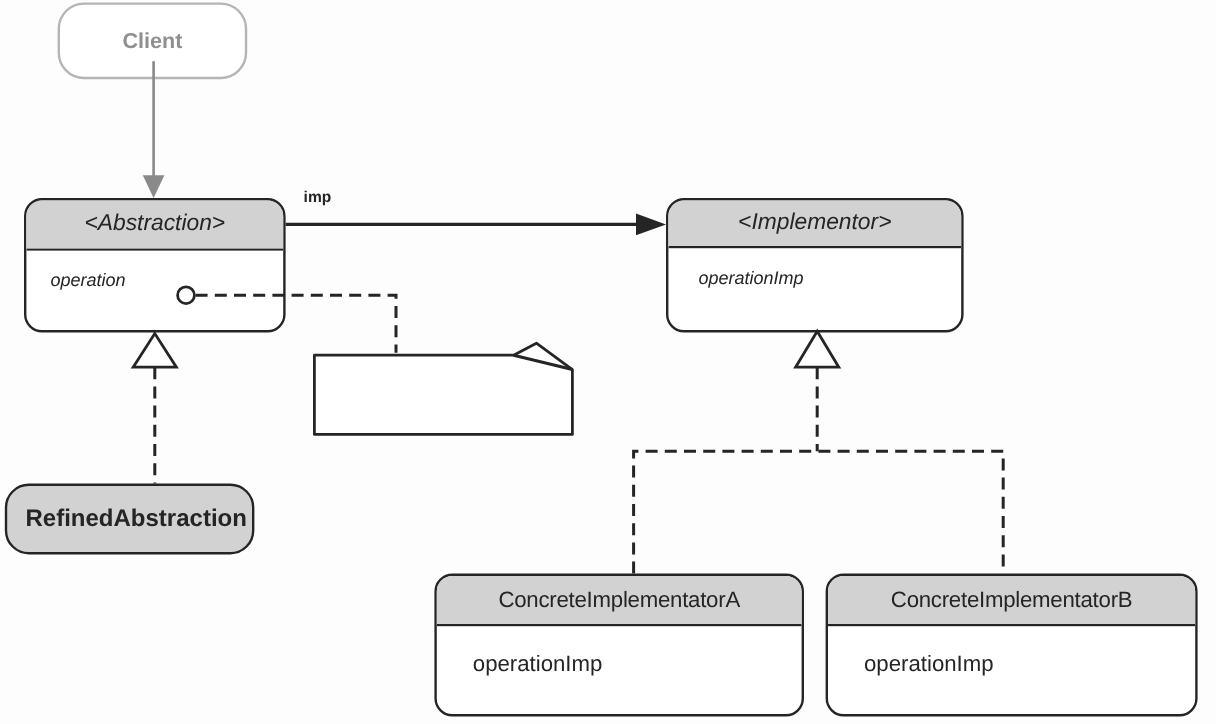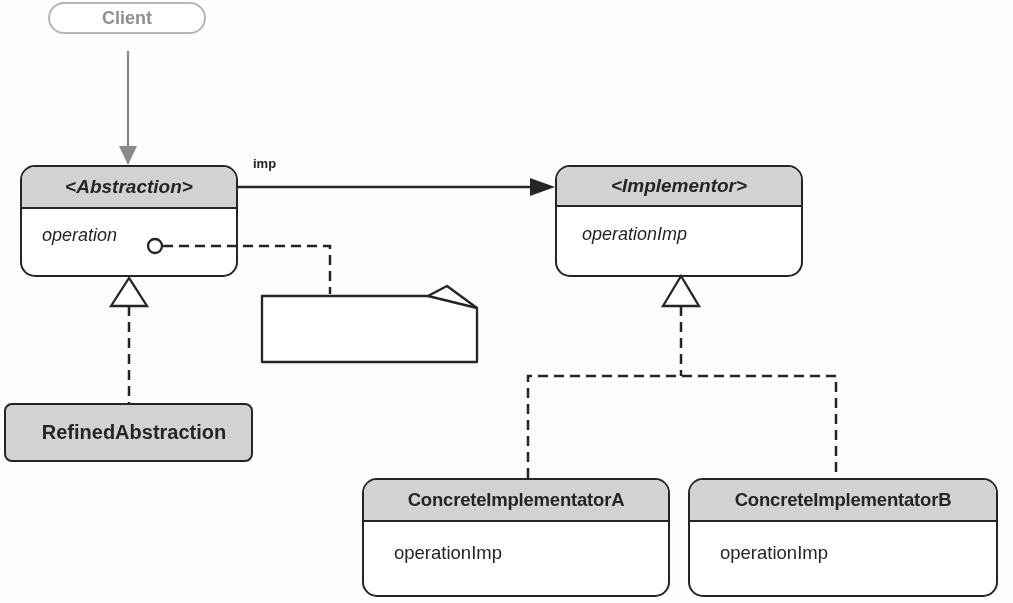--- a/index.html
+++ b/index.html
@@ -47,63 +47,63 @@
     border-radius: 15px;
     z-index: 2;
   }
   .uml-box .hdr {
     background: var(--header_fill);
     border-bottom: 2px solid var(--ink);
     border-radius: 13px 13px 0 0;
     display: flex;
     align-items: center;
     justify-content: center;
-    font-weight: bold;
+    font-weight: normal;
     color: var(--ink);
     text-align: center;
   }
   .uml-box .hdr.abstract { font-style: italic; font-size: 19px; }
   .uml-box .hdr.concrete { font-size: 18.5px; letter-spacing: -0.2px; }
   .uml-box .op {
     color: var(--ink);
-    font-size: 18px;
+    font-size: 15px;
   }
   .uml-box .op.abstract { font-style: italic; }
 
   .node-abstraction   { left: 20px;  top: 165px; width: 218px; height: 112px; }
   .node-abstraction .hdr   { height: 42px; }
   .node-abstraction .op    { padding: 16px 0 0 20px; }
 
   .node-implementor   { left: 555px; top: 165px; width: 248px; height: 112px; }
   .node-implementor .hdr   { height: 40px; }
   .node-implementor .op    { padding: 17px 0 0 25px; }
 
   .node-concrete-a    { left: 362px; top: 478px; width: 308px; height: 119px; }
   .node-concrete-b    { left: 688px; top: 478px; width: 310px; height: 119px; }
   .node-concrete-a .hdr, .node-concrete-b .hdr { height: 42px; }
   .node-concrete-a .op, .node-concrete-b .op   { padding: 20px 0 0 30px; font-size: 18.5px; }
 
   .node-client {
     position: absolute;
-    left: 48px; top: 2px; width: 158px; height: 32px;
+    left: 48px; top: 2px; width: 158px; height: 64px;
     background: var(--box_bg);
     border: 2px solid var(--client_border);
     border-radius: 22px;
     display: flex; align-items: center; justify-content: center;
     font-weight: bold; font-size: 18px;
     color: var(--client_text);
     z-index: 2;
   }
 
   .node-refined {
     position: absolute;
-    left: 4px; top: 403px; width: 249px; height: 59px;
+    left: 4px; top: 403px; width: 208px; height: 59px;
     background: var(--header_fill);
     border: 2px solid var(--ink);
-    border-radius: 8px;
+    border-radius: 20px;
     display: flex; align-items: center; justify-content: center;
     font-weight: bold; font-size: 20px;
     color: var(--ink);
     z-index: 2;
     padding-left: 11px;
   }
 
   .imp-label {
     position: absolute;
     left: 253px; top: 156px;

